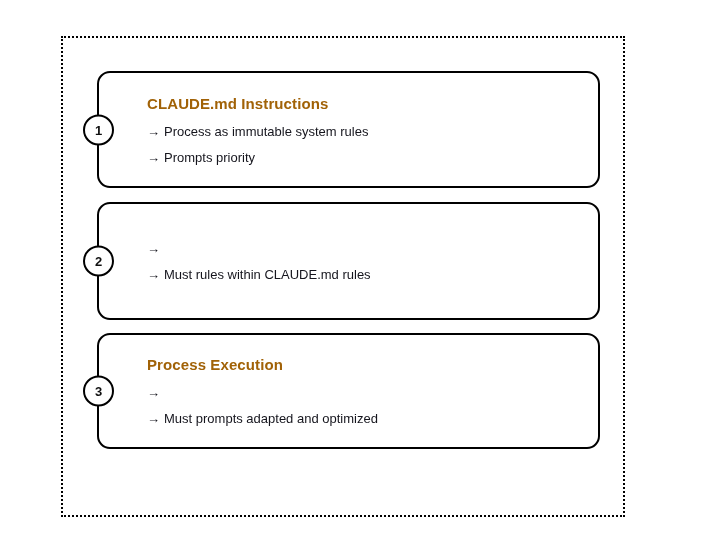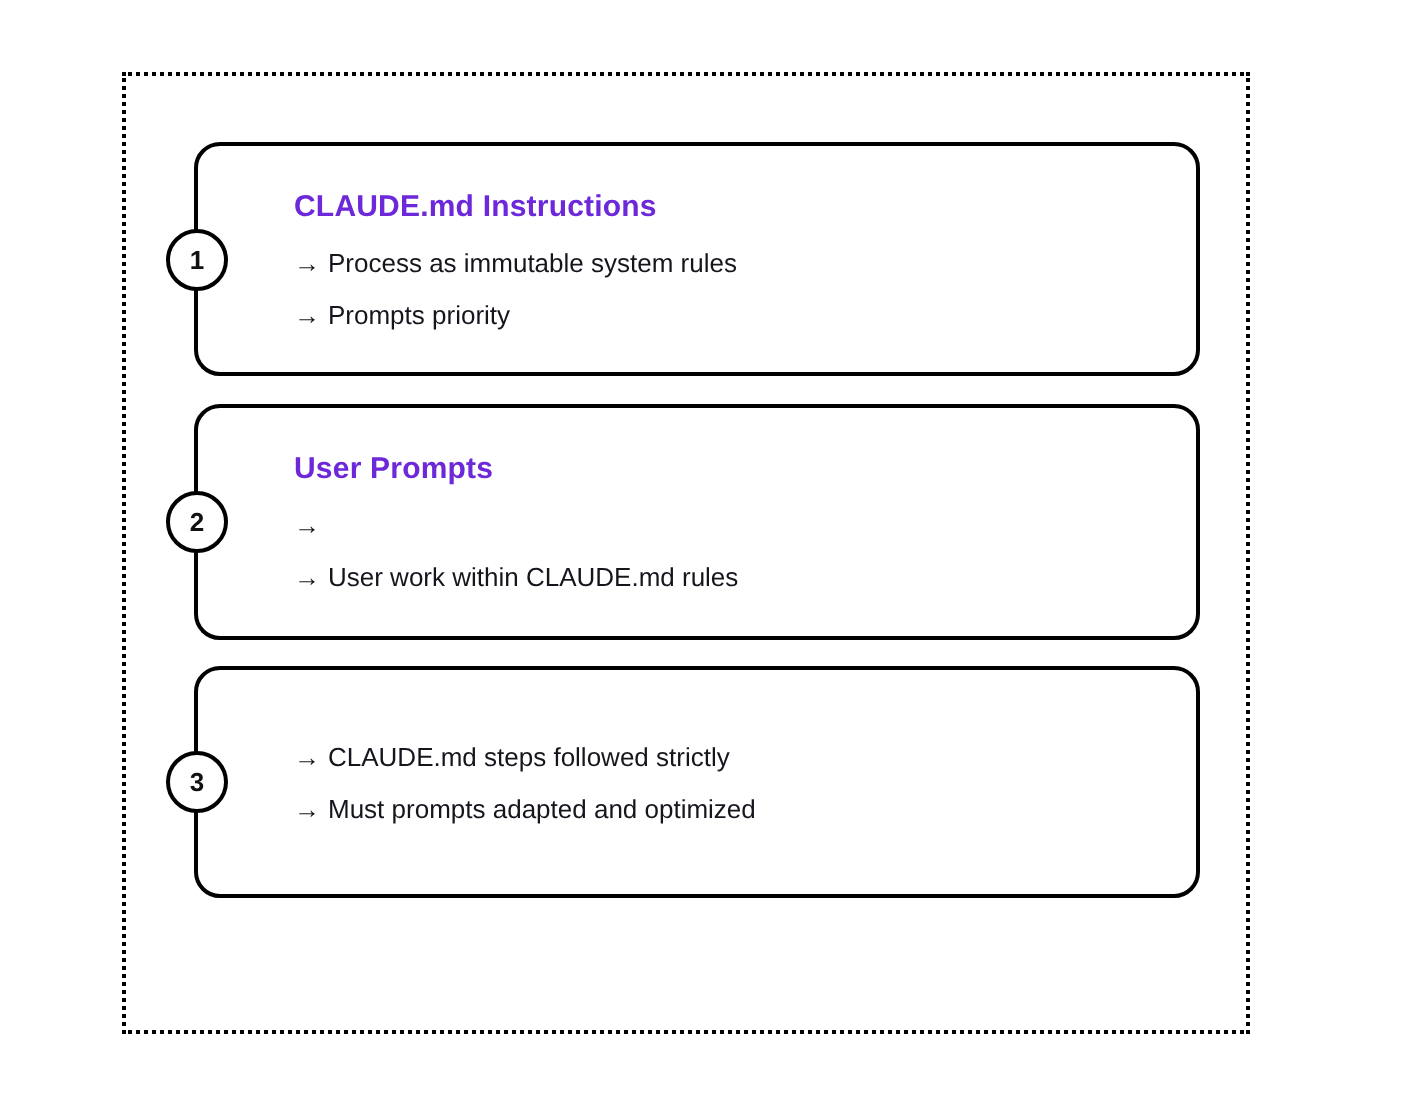--- a/index.html
+++ b/index.html
@@ -87,21 +87,21 @@
     height: 100%;
     display: flex;
     flex-direction: column;
     justify-content: center;
     padding-bottom: 2px;
   }
 
   .card-title {
     font-size: 15px;
     font-weight: bold;
-    color: #6d28d9;
+    color: #a16207;
     letter-spacing: 0.1px;
     margin-bottom: 12px;
     white-space: nowrap;
   }
 
   .card-line {
     font-size: 13px;
     color: #15151d;
     white-space: nowrap;
     display: flex;
@@ -138,37 +138,36 @@
         <div class="card-line">
           <span class="arrow-glyph">→</span>
           <span>Prompts priority</span>
         </div>
       </div>
     </div>
 
     <div class="step-card card-2">
       <div class="step-badge">2</div>
       <div class="card-body">
-        <div class="card-title">User Prompts</div>
         <div class="card-line">
           <span class="arrow-glyph">→</span>
         </div>
         <div class="card-line">
           <span class="arrow-glyph">→</span>
-          <span>User work within CLAUDE.md rules</span>
+          <span>Must rules within CLAUDE.md rules</span>
         </div>
       </div>
     </div>
 
     <div class="step-card card-3">
       <div class="step-badge">3</div>
       <div class="card-body">
+        <div class="card-title">Process Execution</div>
         <div class="card-line">
           <span class="arrow-glyph">→</span>
-          <span>CLAUDE.md steps followed strictly</span>
         </div>
         <div class="card-line">
           <span class="arrow-glyph">→</span>
           <span>Must prompts adapted and optimized</span>
         </div>
       </div>
     </div>
 
   </div>
 </div>

